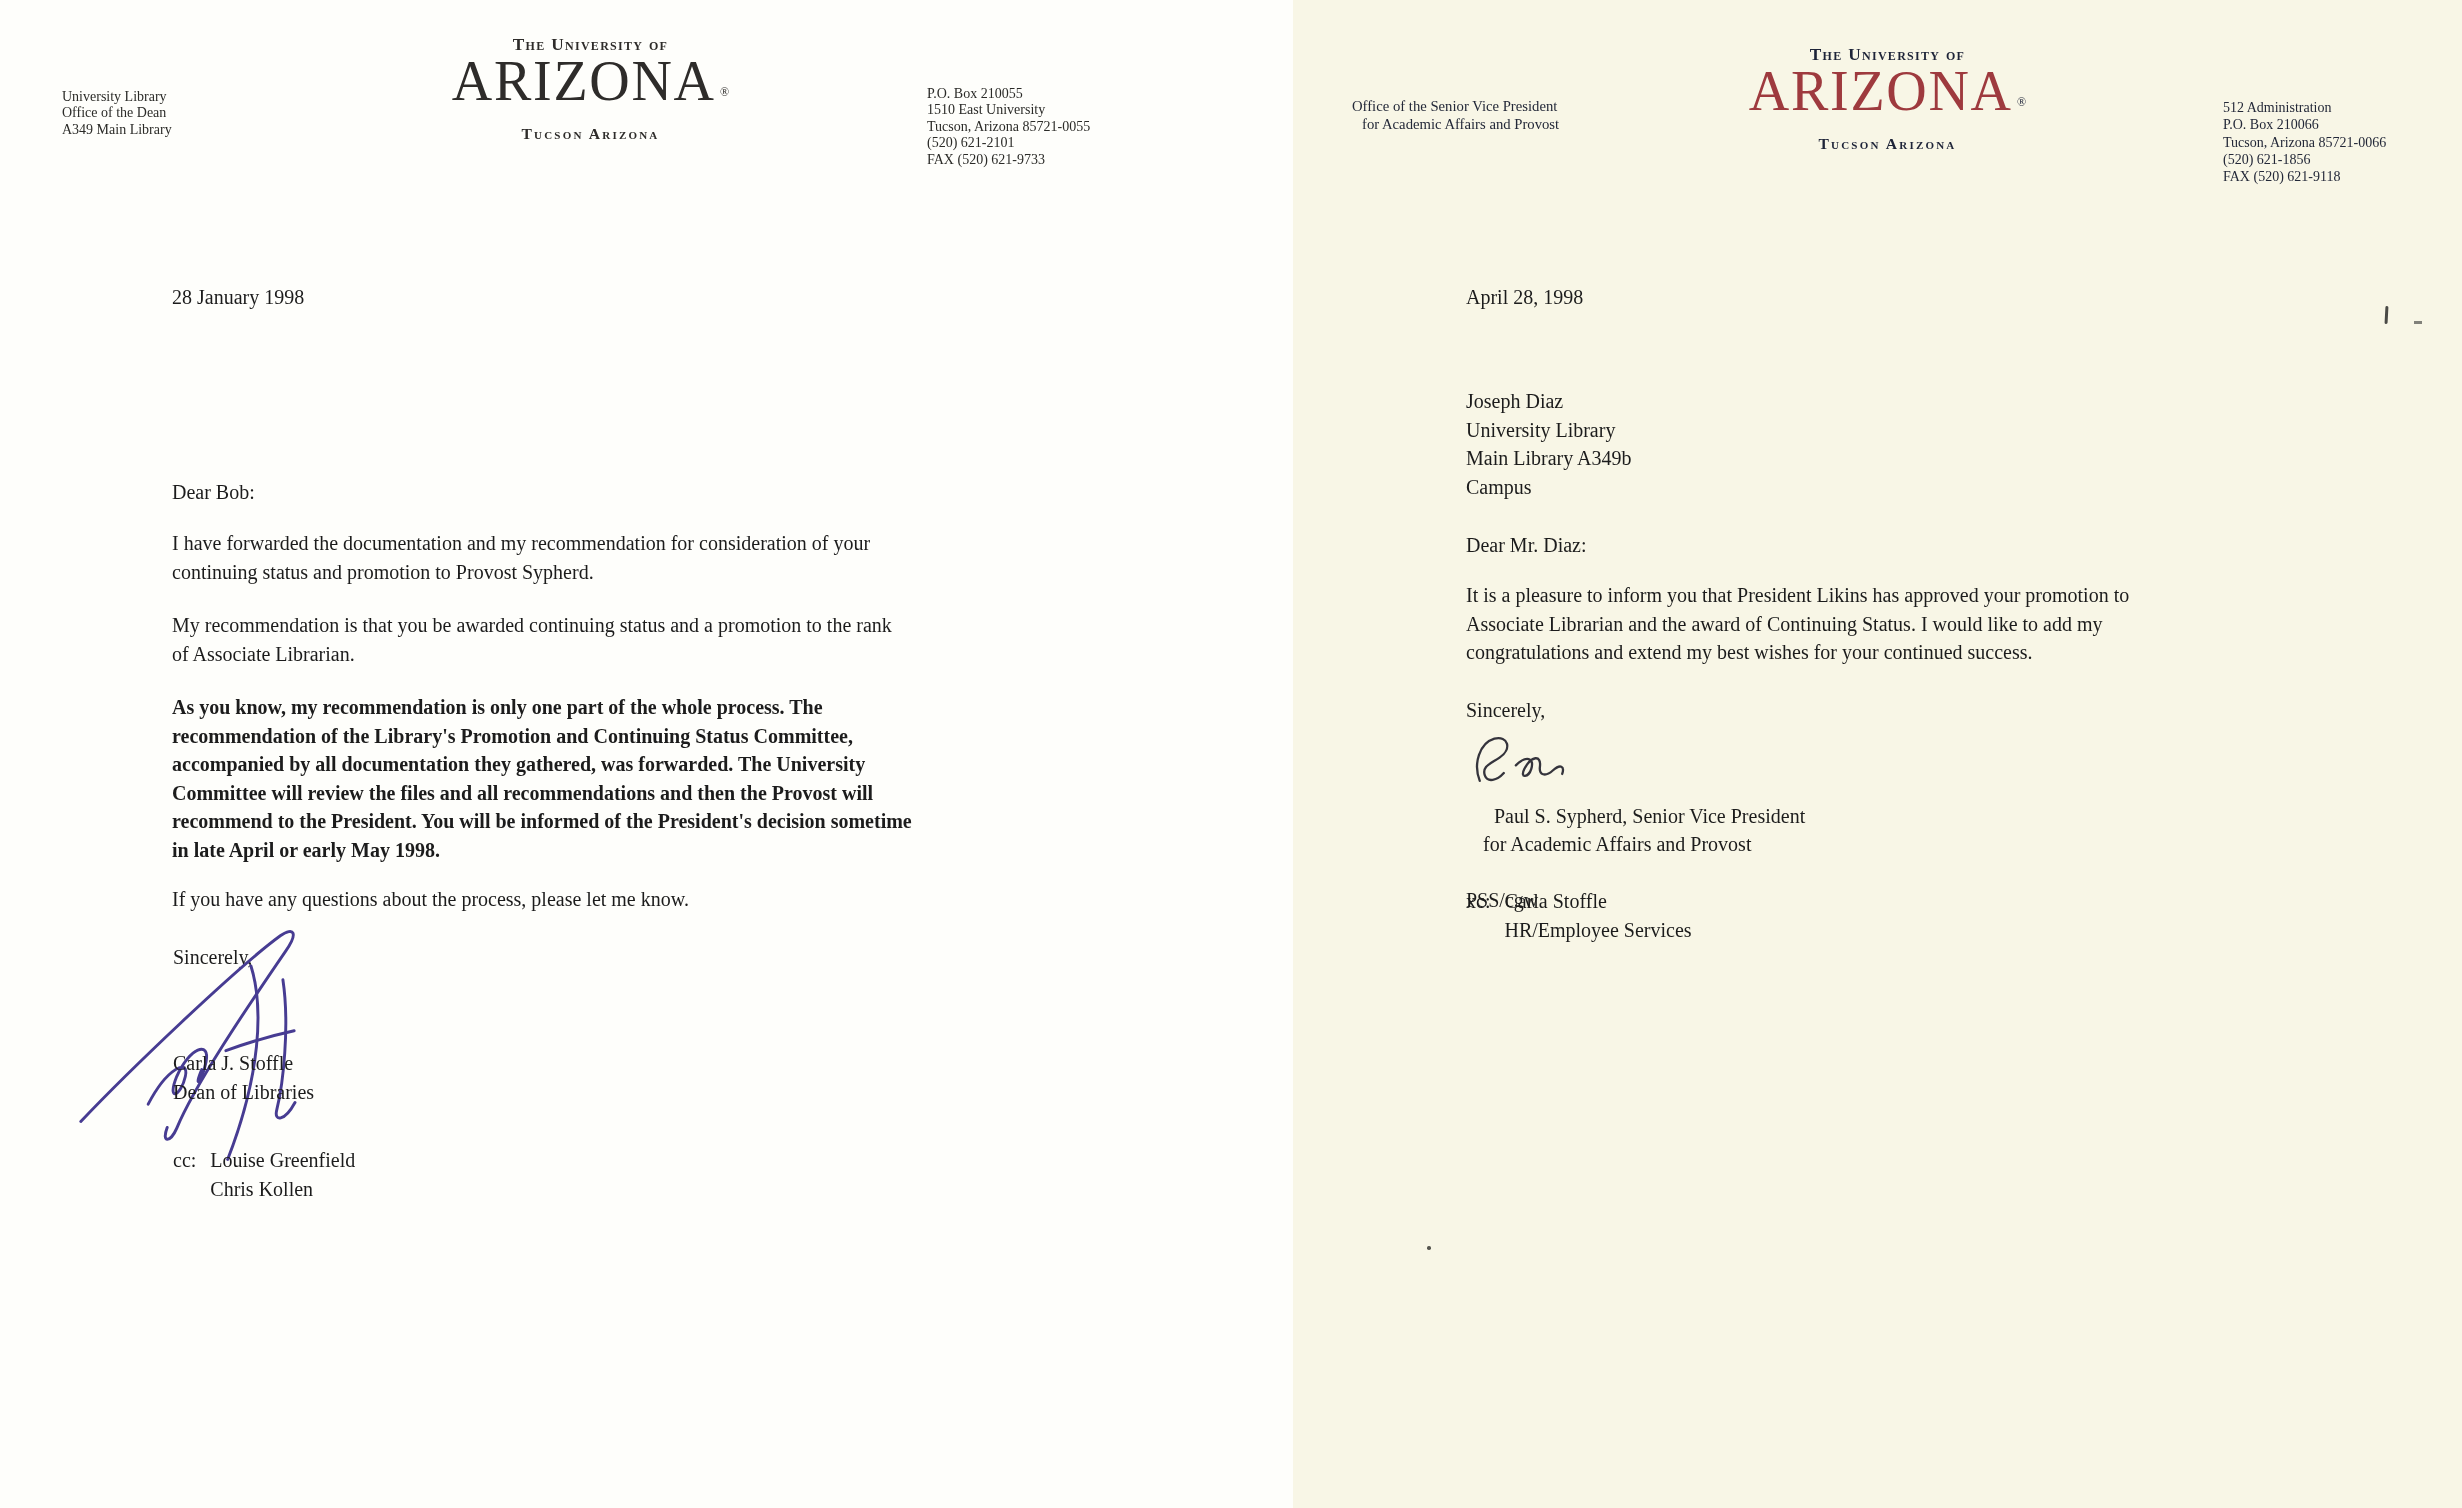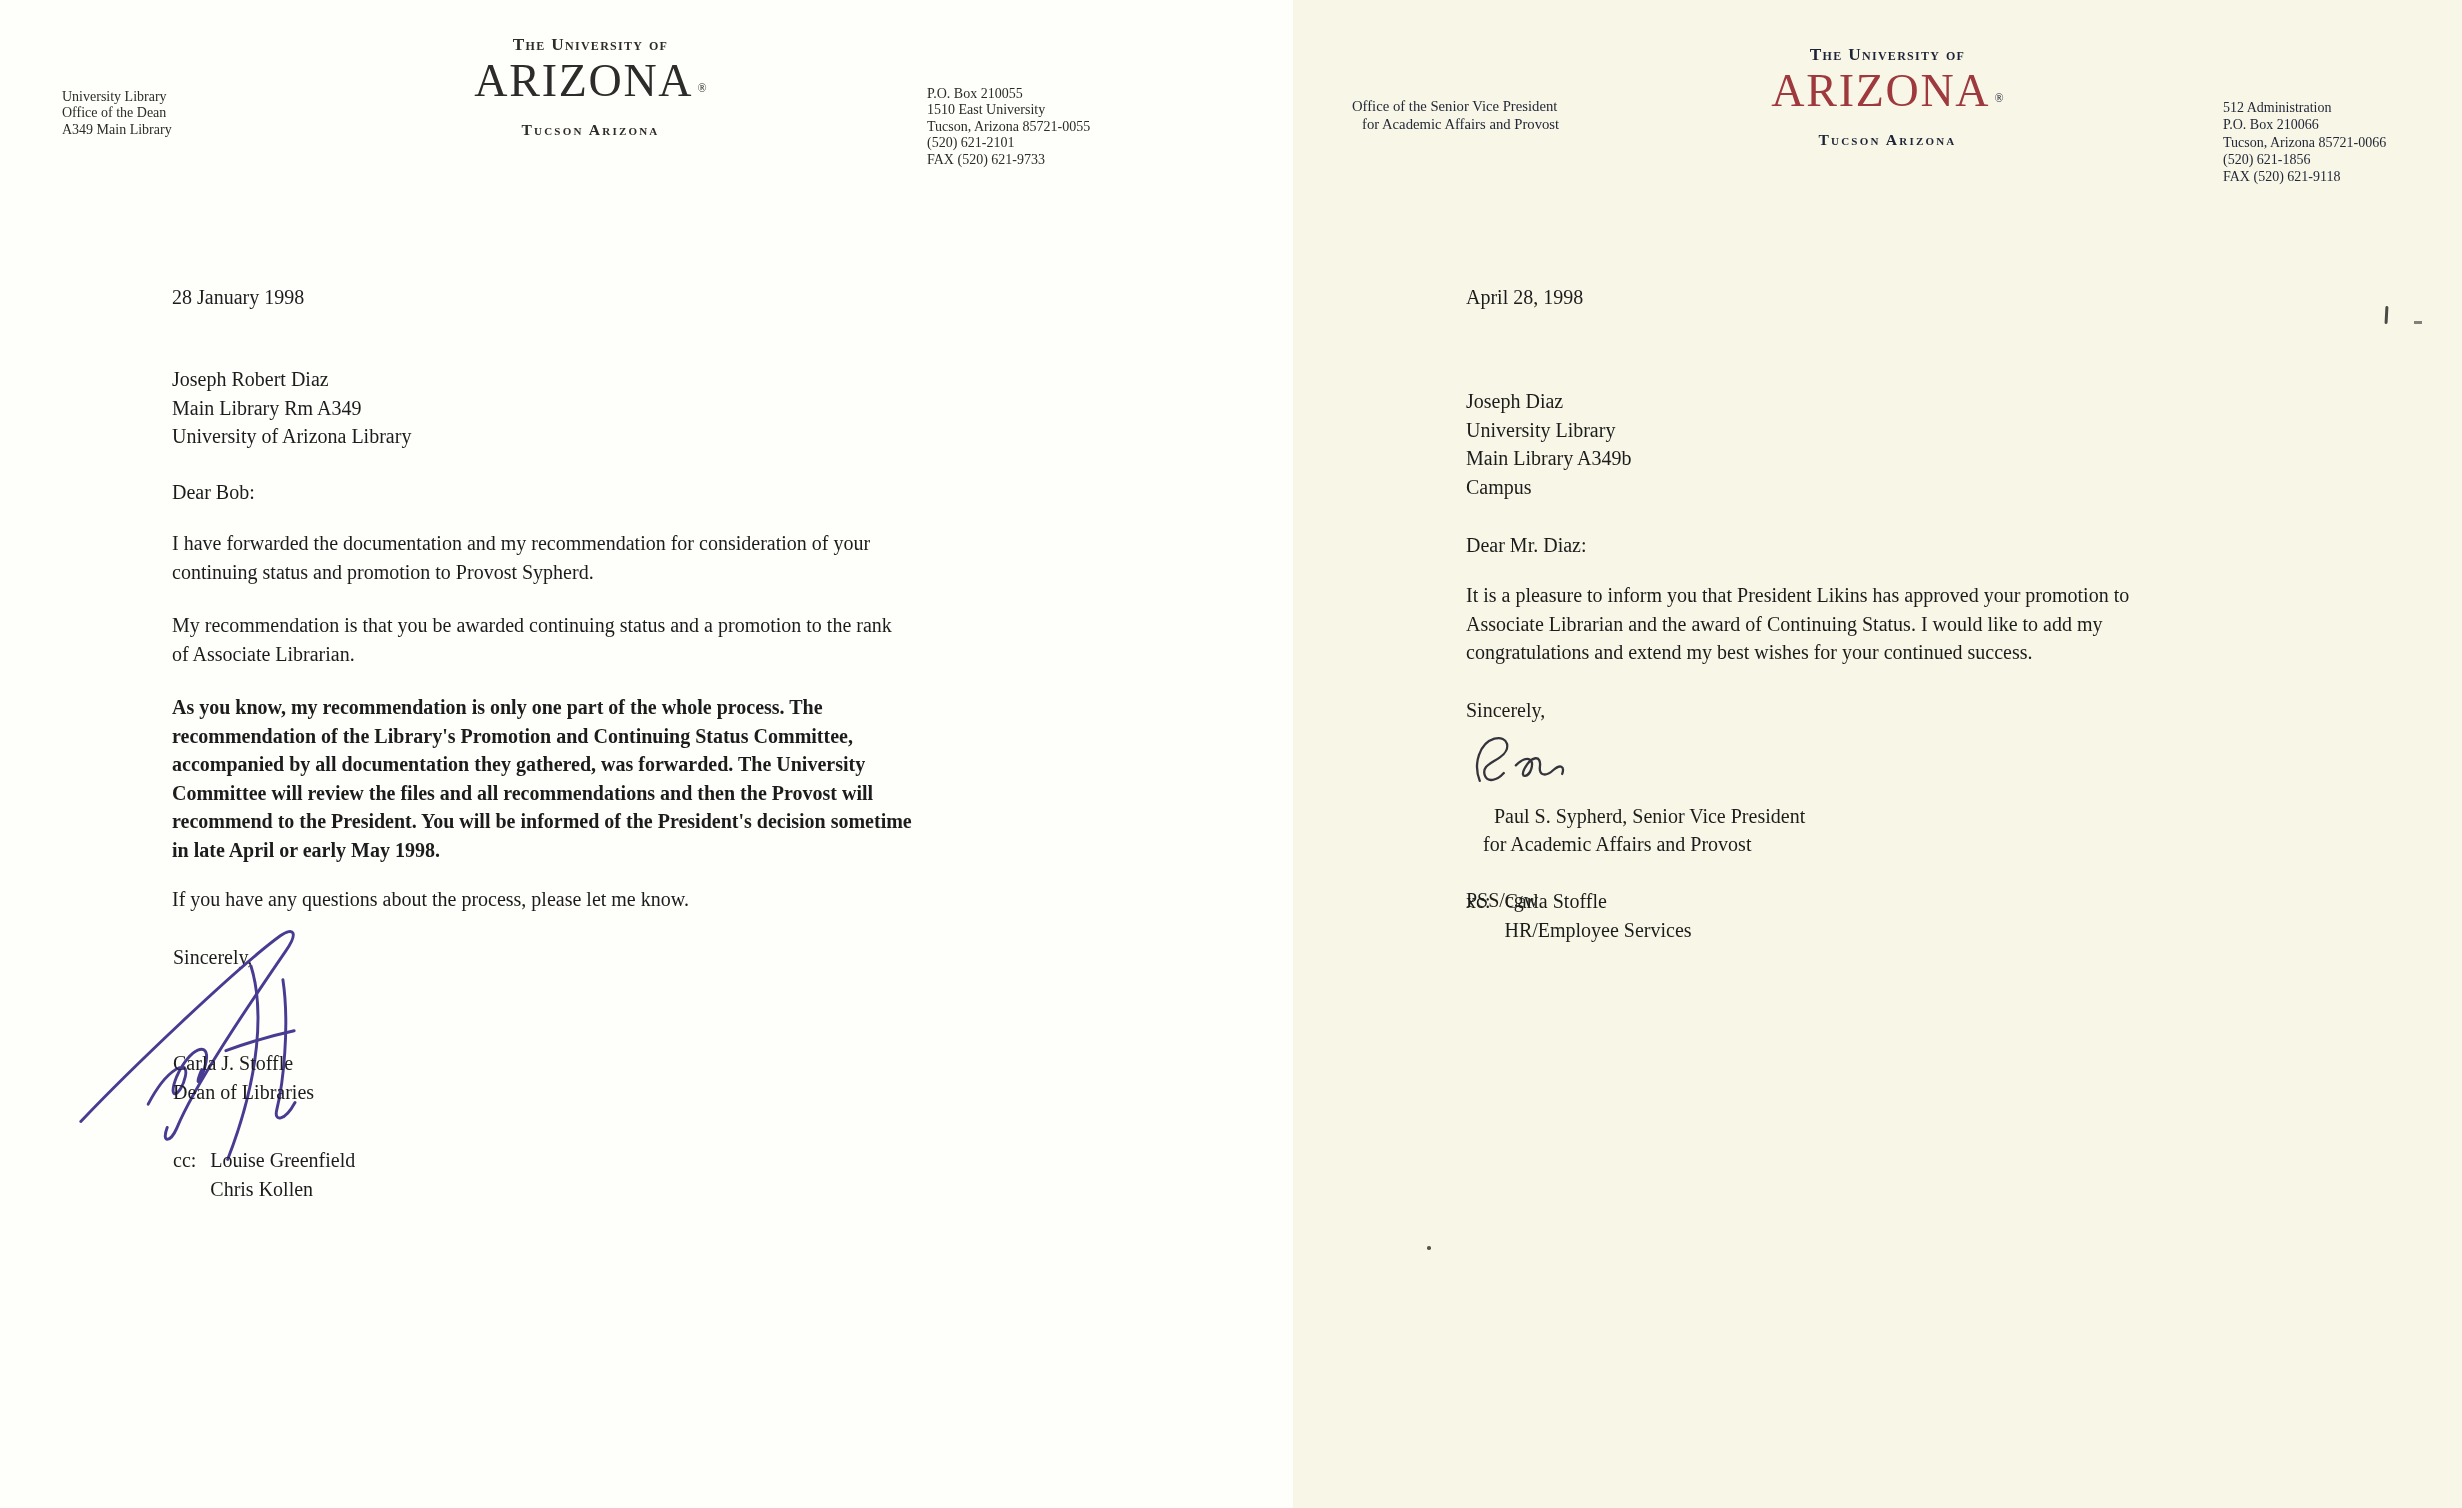--- a/index.html
+++ b/index.html
@@ -17,21 +17,21 @@
   .lh-address-left{left:927px;top:86px;font-size:14px;line-height:16.4px;color:#2b2b28;}
   .lh-office-right-1{left:59px;top:98px;font-size:14.7px;line-height:17.3px;color:#232838;}
   .lh-office-right-2{left:69px;top:116px;font-size:14.7px;line-height:17.3px;color:#232838;}
   .lh-address-right{left:930px;top:99px;font-size:14px;line-height:17.3px;color:#232838;}
   
   .logo{position:absolute;width:285px;text-align:center;}
   .logo-left{left:448px;top:35px;}
   .logo-right{left:452px;top:45px;}
   .logo-top{font-variant:small-caps;font-size:17.3px;letter-spacing:1.3px;font-weight:600;}
   .logo-name-row{margin-top:1.7px;line-height:48px;white-space:nowrap;}
-  .logo-name{font-size:46px;letter-spacing:1.7px;text-transform:uppercase;text-align:center;}
+  .logo-name{font-size:56px;letter-spacing:1.7px;text-transform:uppercase;text-align:center;}
   .logo-reg{font-size:12px;vertical-align:3.5px;margin-left:4.3px;}
   .logo-bottom{font-variant:small-caps;font-size:15.6px;letter-spacing:2.2px;font-weight:600;margin-top:5.2px;}
   .logo-left .logo-top,.logo-left .logo-name,.logo-left .logo-bottom,.logo-left .logo-reg{color:#2e2c2a;}
   .logo-right .logo-top,.logo-right .logo-bottom,.logo-right .logo-reg{color:#1e2438;}
   .logo-right .logo-name{color:#9e3a3e;}
   
   .t{font-size:20px;line-height:28.5px;}
   .cc-row{display:flex;gap:14px;}
   .speck{position:absolute;background:#4a4a46;}
   .speck-tick{left:1092px;top:306px;width:2.6px;height:18px;border-radius:1.7px;transform:rotate(3deg);}
@@ -62,23 +62,20 @@
     </div>
 
     <div class="abs lh-address-left lines">P.O. Box 210055
 1510 East University
 Tucson, Arizona 85721-0055
 (520) 621-2101
 FAX (520) 621-9733</div>
 
     <div class="abs t" style="left:172px;top:283px;">28 January 1998</div>
 
-    <div class="abs t lines" style="left:172px;top:365px;">Joseph Robert Diaz
-Main Library Rm A349
-University of Arizona Library</div>
 
     <div class="abs t" style="left:172px;top:478px;">Dear Bob:</div>
 
     <div class="abs t lines" style="left:172px;top:611px;">My recommendation is that you be awarded continuing status and a promotion to the rank
 of Associate Librarian.</div>
     <div class="abs t lines" style="left:172px;top:529px;">I have forwarded the documentation and my recommendation for consideration of your
 continuing status and promotion to Provost Sypherd.</div>
     <div class="abs t lines" style="left:172px;top:693px;font-weight:bold;">As you know, my recommendation is only one part of the whole process.  The
 recommendation of the Library's Promotion and Continuing Status Committee,
 accompanied by all documentation they gathered, was forwarded.  The University

